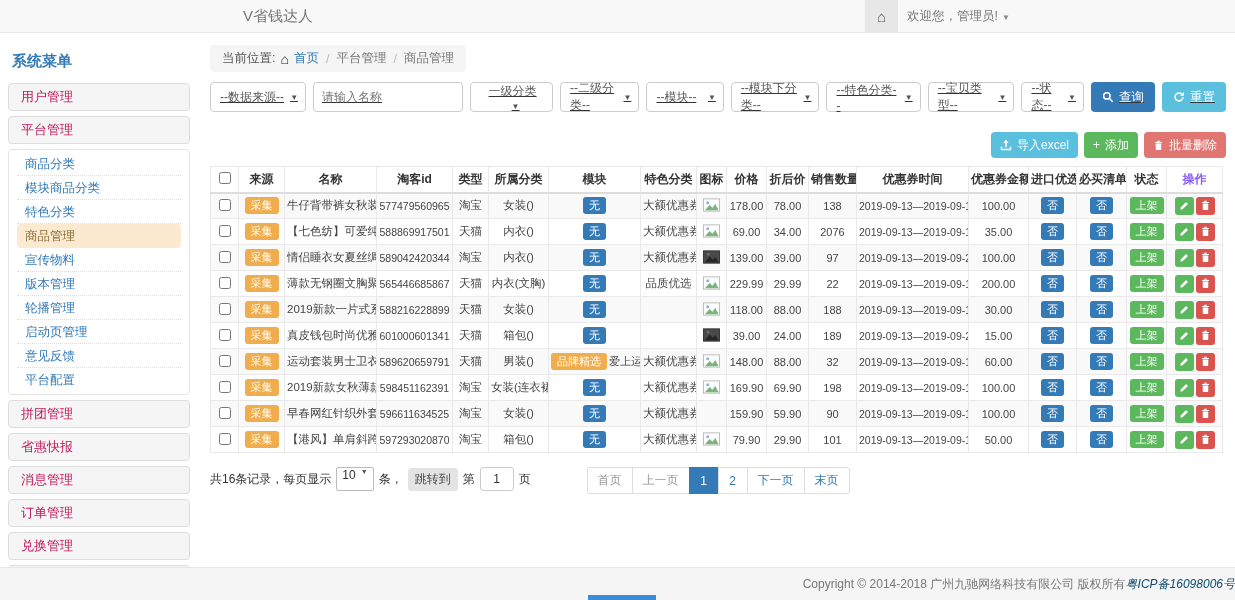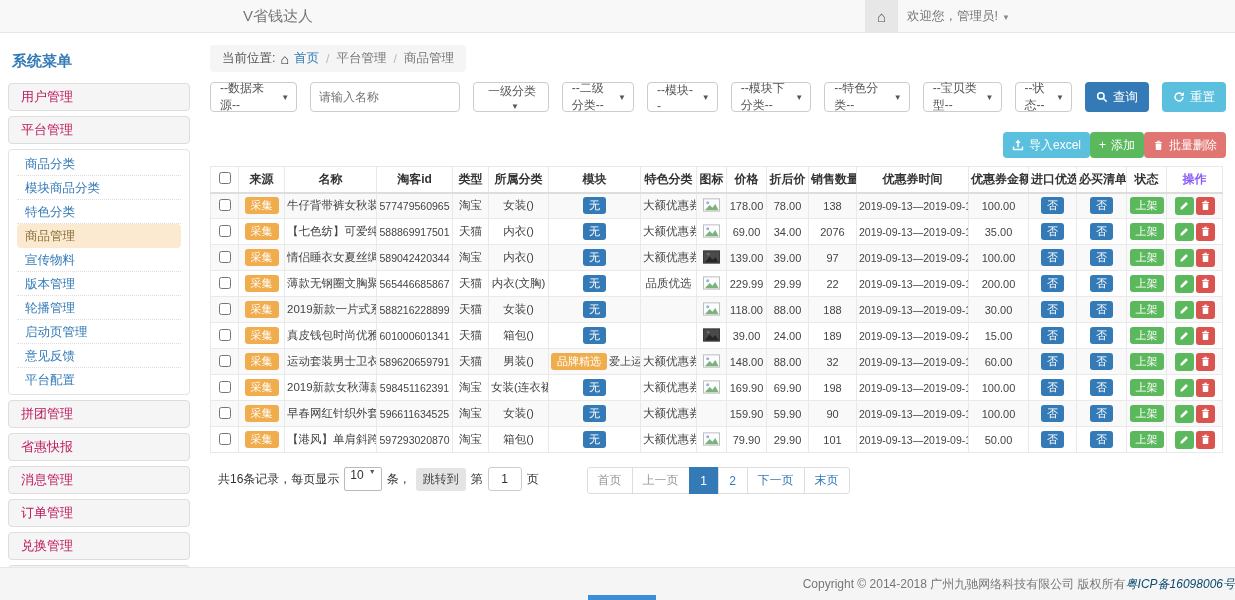--- a/index.html
+++ b/index.html
@@ -23,31 +23,31 @@
   .submenu-item:last-child { border-bottom:none; }
   .submenu-item.active { background:#fcead0; border-radius:4px; color:#8a6d3b; border-bottom-color:transparent; }
   
   .main { position:absolute; left:210px; top:45px; width:1016px; }
   .breadcrumb { display:inline-flex; align-items:center; gap:5px; background:#f5f5f5; border-radius:4px; padding:5px 12px; font-size:12.5px; color:#555; }
   .breadcrumb .home-ico { color:#222; font-size:14px; }
   .breadcrumb a { color:#337ab7; text-decoration:none; cursor:pointer; }
   .breadcrumb .sep { color:#bbb; padding:0 2px; }
   .breadcrumb .lvl { color:#777; }
   
-  .filters { display:flex; align-items:center; gap:13px; margin-top:10px; }
+  .filters { display:flex; align-items:center; gap:7px; margin-top:10px;text-decoration:underline; }
   .fake-select { height:30px; border:1px solid #ccc; border-radius:4px; background:#fff; display:flex; align-items:center; justify-content:space-between; padding:0 7px 0 9px; font-size:12px; color:#555; cursor:pointer; }
   .fake-select .caret { font-size:8px; color:#555; margin-left:6px; }
   .text-input { height:30px; border:1px solid #ccc; border-radius:4px; padding:0 8px; font-size:12px; color:#555; font-family:inherit; }
   .btn { display:inline-flex; align-items:center; gap:5px; border:none; border-radius:4px; color:#fff; font-size:12.5px; padding:8px 11px; height:30px; cursor:pointer; font-family:inherit; white-space:nowrap; }
   .btn-primary { background:#337ab7; }
   .btn-info { background:#5bc0de; }
   .btn-success { background:#5cb85c; }
   .btn-danger { background:#d9534f; opacity:.8; }
   
-  .toolbar { margin-top:20px; display:flex; justify-content:flex-end; }
+  .toolbar { margin-top:20px; display:flex; justify-content:flex-end; gap:6px; }
   .toolbar .btn { height:26px; font-size:12px; padding:0 9px; }
   
   table { margin-top:8px; width:1012px; border-collapse:collapse; table-layout:fixed; }
   th,td { border:1px solid #e9e9e9; height:26px; text-align:center; font-size:11.5px; color:#444; overflow:hidden; white-space:nowrap; padding:0 2px; }
   thead th { font-weight:bold; color:#333; border-bottom:2px solid #ddd; background:#fff; font-size:12px; }
   thead th.op-head { color:#8b5cf6; }
   tbody tr:nth-child(odd) { background:#f9f9f9; }
   td.num { font-size:11px; }
   td.small { font-size:10.5px; }
   .badge { display:inline-block; border-radius:3px; color:#fff; font-size:11px; line-height:17px; padding:0 6px; cursor:pointer; }
@@ -56,21 +56,21 @@
   .badge.green { background:#5cb85c; }
   .badge.static { cursor:default; }
   .mod-extra { font-size:11px; color:#444; margin-left:2px; }
   .op-btn { display:inline-flex; align-items:center; justify-content:center; width:19px; height:18px; border-radius:3px; border:none; cursor:pointer; vertical-align:middle; margin:0 1px; }
   .op-edit { background:#5cb85c; }
   .op-del { background:#d9534f; }
   .thumb { display:inline-block; vertical-align:middle; }
   input[type=checkbox] { width:12px; height:12px; cursor:pointer; }
   
   .pagerow { position:relative; margin-top:14px; height:28px; text-align:center; }
-  .summary { position:absolute; left:8px; top:0; display:flex; align-items:center; gap:5px; font-size:12px; color:#333; }
+  .summary { position:absolute; left:0; top:0; display:flex; align-items:center; gap:5px; font-size:12px; color:#333; }
   .pp-select { height:24px; border:1px solid #bbb; border-radius:2px; background:#fff; display:inline-flex; padding:0 5px; font-size:12px; color:#333; cursor:pointer; }
   .pp-select .caret { font-size:7px; margin-left:5px; color:#555; }
   .jump-chip { background:#e4e4e4; border-radius:3px; padding:3px 7px; font-size:12px; color:#444; cursor:pointer; }
   .jump-input { width:34px; height:24px; border:1px solid #ccc; border-radius:3px; text-align:center; font-size:12px; font-family:inherit; color:#333; }
   .pager { display:inline-flex; margin:0 auto; }
   .page-btn { min-width:30px; padding:4px 10px; border:1px solid #ddd; background:#fff; font-size:12px; color:#337ab7; cursor:pointer; margin-left:-1px; font-family:inherit; }
   .page-btn:first-child { border-radius:3px 0 0 3px; margin-left:0; }
   .page-btn:last-child { border-radius:0 3px 3px 0; }
   .page-btn.disabled { color:#999; }
   .page-btn.active { background:#337ab7; border-color:#337ab7; color:#fff; }

